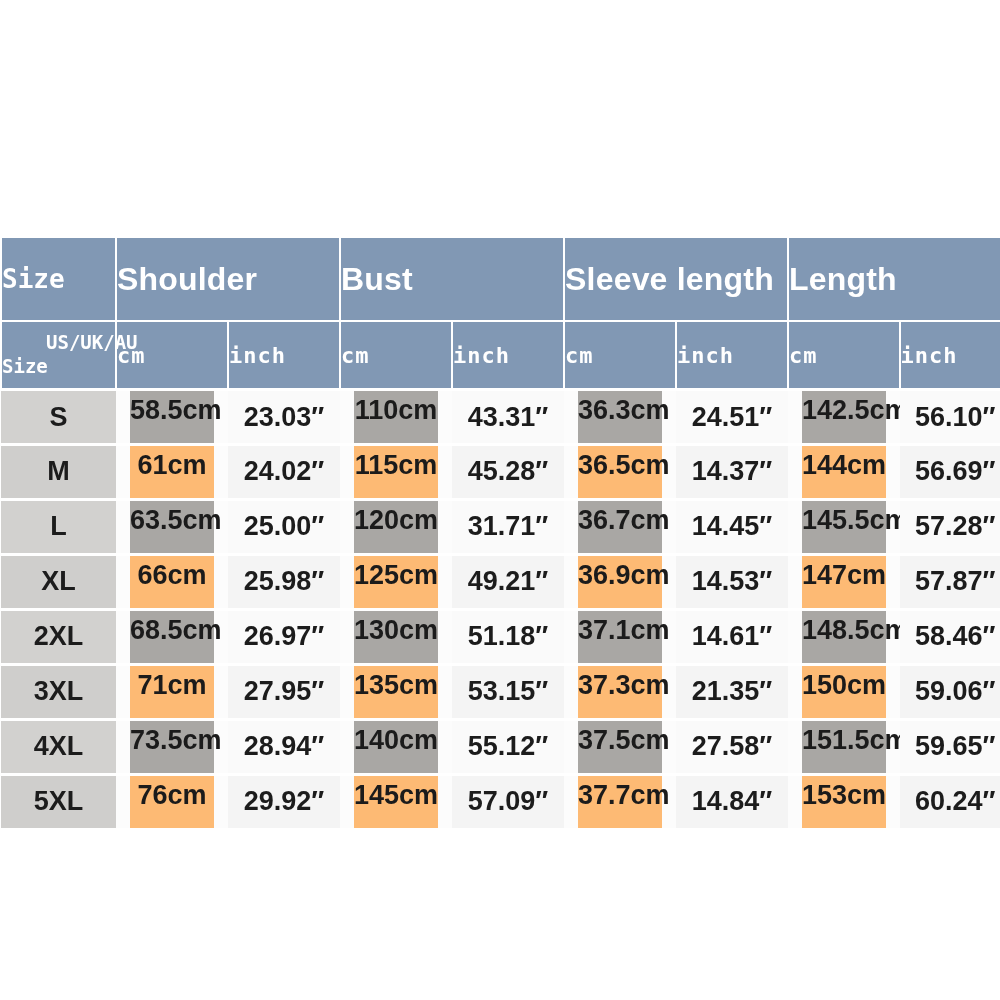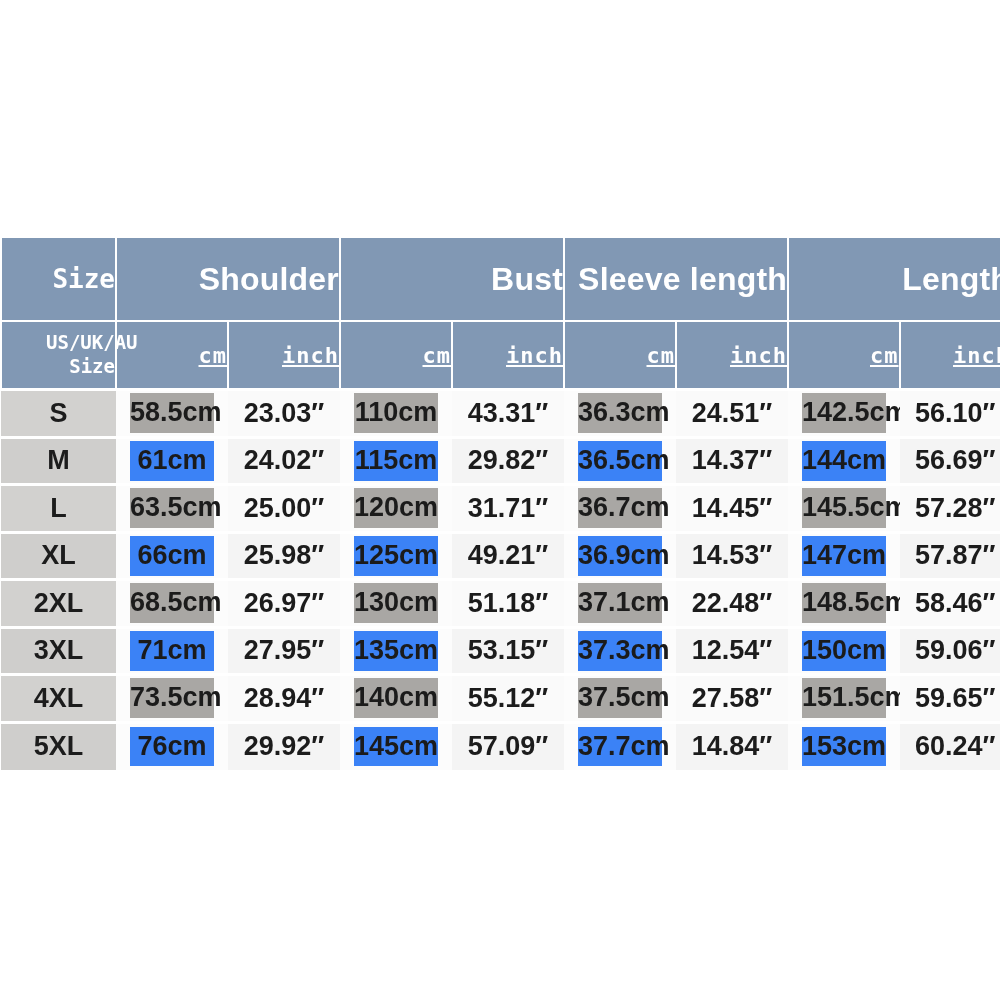--- a/index.html
+++ b/index.html
@@ -18,37 +18,36 @@
     width:1000px;
     border-collapse:collapse;
     table-layout:fixed;
   }
   #size-table td, #size-table th{padding:0;margin:0;}
 
   
   .hdr{
     background:#8198b4;
     color:#ffffff;
-    text-align:right;
+    text-align:left;
     vertical-align:middle;
     border:2px solid #ffffff;
     font-weight:700;
   }
   .hdr-group{
     height:82px;
     font-size:32px;
     letter-spacing:0.2px;
   }
   .hdr-sub{
     height:66px;
     font-size:22px;
     font-family:"DejaVu Sans Mono", monospace;
     font-weight:700;
     letter-spacing:1px;
-    text-decoration:underline;
   }
   .hdr-size-top{
     height:82px;
     font-size:26px;
     font-family:"DejaVu Sans Mono", monospace;
     font-weight:700;
   }
   .hdr-size-sub{
     height:66px;
     font-size:19px;
@@ -75,27 +74,27 @@
   .c-cm{background:#fcfcfc;}
   .c-inch{background:#fafafa;}
   .row.alt .c-inch{background:#f4f4f4;}
   .row.alt .c-size{background:#cfcecc;}
 
   
   .pill{
     display:block;
     background:#a9a7a4;
     margin:0 14px;
-    padding:3px 0 4px 0;
+    padding:3px 0 16px 0;
     line-height:1.22;
     font-size:27px;
     font-weight:700;
     color:#1b1b1b;
   }
-  .row.alt .pill{background:#3b82f6;}
+  .row.alt .pill{background:#fdba74;}
 
   .inchtxt{display:block;line-height:1.22;}
   .sizetxt{display:block;line-height:1.22;font-size:27px;}
 
   
   .row td{border-top:3px solid #ffffff;border-bottom:0;}
   .row td.c-size{border-top:3px solid #ffffff;}
 </style>
 </head>
 <body>
@@ -163,21 +162,21 @@
           <td class="cell c-cm">
             <span class="pill">61cm</span>
           </td>
           <td class="cell c-inch">
             <span class="inchtxt">24.02″</span>
           </td>
           <td class="cell c-cm">
             <span class="pill">115cm</span>
           </td>
           <td class="cell c-inch">
-            <span class="inchtxt">29.82″</span>
+            <span class="inchtxt">45.28″</span>
           </td>
           <td class="cell c-cm">
             <span class="pill">36.5cm</span>
           </td>
           <td class="cell c-inch">
             <span class="inchtxt">14.37″</span>
           </td>
           <td class="cell c-cm">
             <span class="pill">144cm</span>
           </td>
@@ -256,21 +255,21 @@
           <td class="cell c-cm">
             <span class="pill">130cm</span>
           </td>
           <td class="cell c-inch">
             <span class="inchtxt">51.18″</span>
           </td>
           <td class="cell c-cm">
             <span class="pill">37.1cm</span>
           </td>
           <td class="cell c-inch">
-            <span class="inchtxt">22.48″</span>
+            <span class="inchtxt">14.61″</span>
           </td>
           <td class="cell c-cm">
             <span class="pill">148.5cm</span>
           </td>
           <td class="cell c-inch">
             <span class="inchtxt">58.46″</span>
           </td>
         </tr>
         <tr class="row alt">
           <td class="cell c-size">
@@ -285,21 +284,21 @@
           <td class="cell c-cm">
             <span class="pill">135cm</span>
           </td>
           <td class="cell c-inch">
             <span class="inchtxt">53.15″</span>
           </td>
           <td class="cell c-cm">
             <span class="pill">37.3cm</span>
           </td>
           <td class="cell c-inch">
-            <span class="inchtxt">12.54″</span>
+            <span class="inchtxt">21.35″</span>
           </td>
           <td class="cell c-cm">
             <span class="pill">150cm</span>
           </td>
           <td class="cell c-inch">
             <span class="inchtxt">59.06″</span>
           </td>
         </tr>
         <tr class="row">
           <td class="cell c-size">

